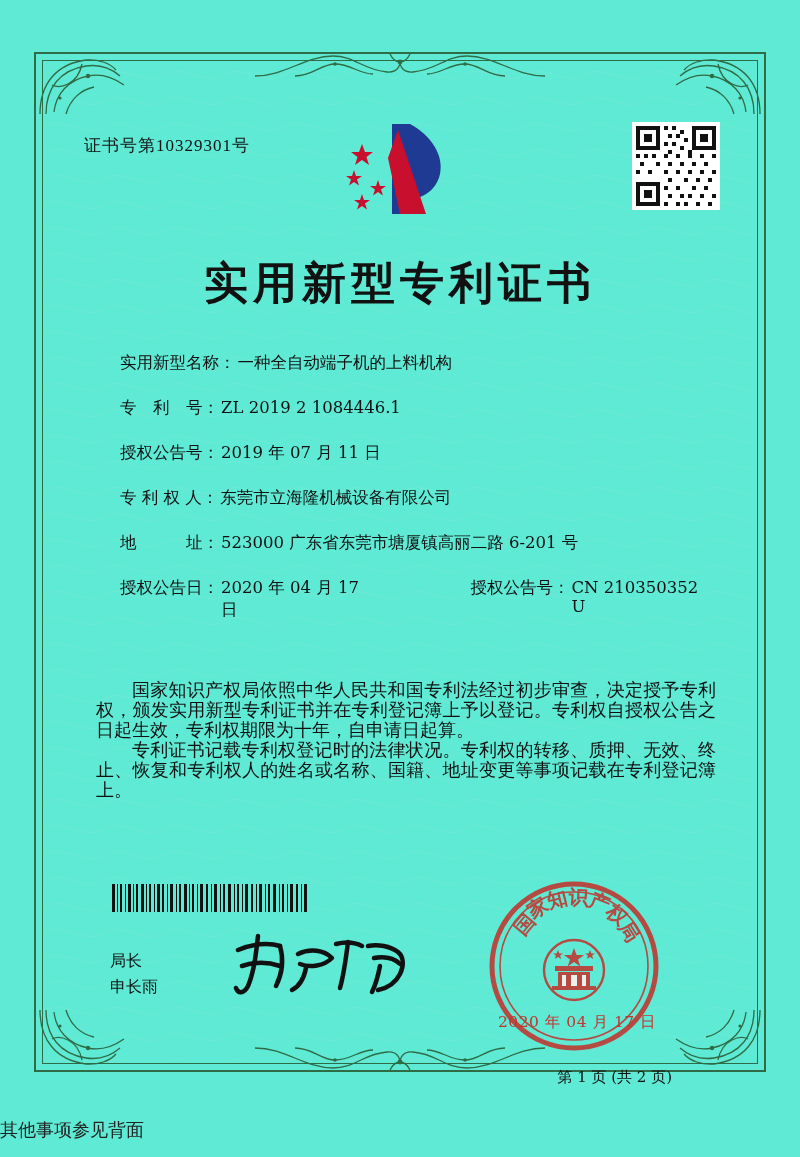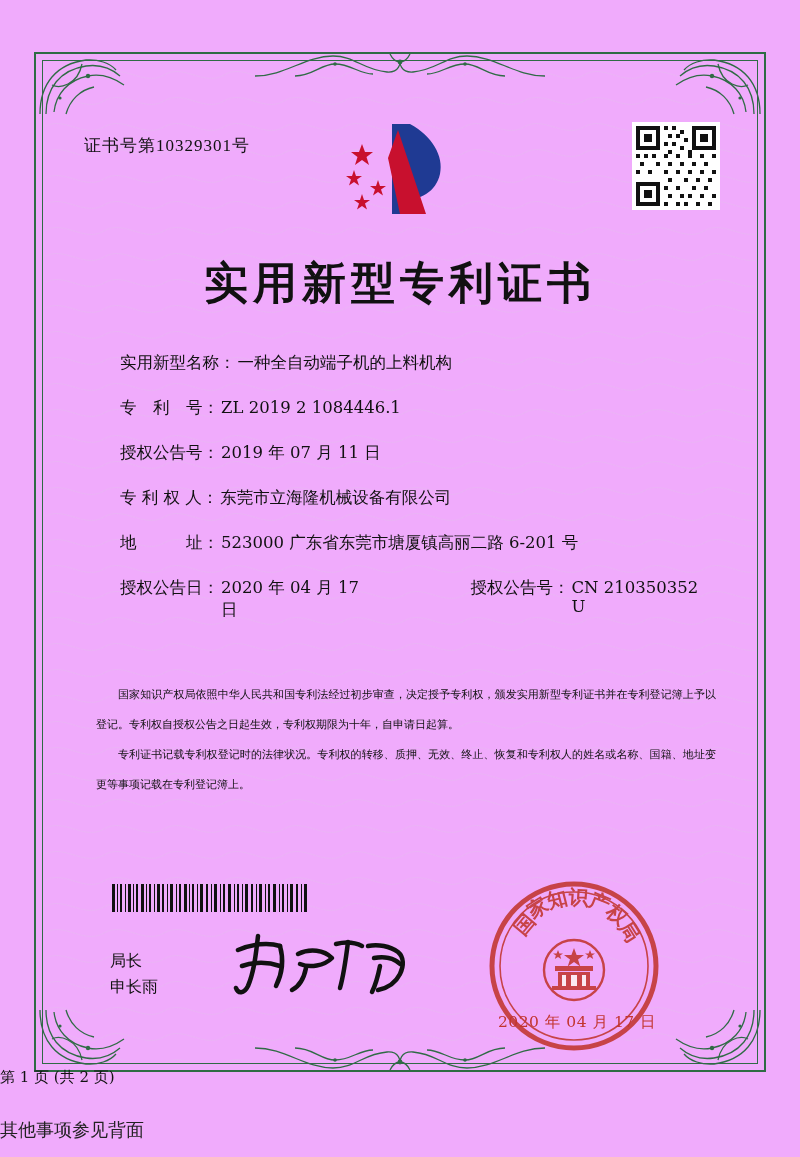--- a/index.html
+++ b/index.html
@@ -13,21 +13,21 @@
     font-family: "Liberation Serif", serif;
     color: #1a1a1a;
     position: relative;
     overflow: hidden;
   }
 
   .page {
     position: absolute;
     left: 0; top: 0;
     width: 800px; height: 1157px;
-    background: #f0abfc;
+    background: #5eead4;
   }
 
   
   .border-outer {
     position: absolute;
     left: 34px; top: 52px;
     width: 732px; height: 1020px;
     border: 2px solid #2f6b45;
     box-sizing: border-box;
   }
@@ -132,22 +132,22 @@
     margin-left: 2px;
   }
   .row.two { justify-content: space-between; }
   .row .spacer { display: inline-block; width: 68px; }
 
   
   .body-text {
     position: absolute;
     left: 96px; top: 680px;
     width: 620px;
-    font-size: 11px;
-    line-height: 30px;
+    font-size: 18px;
+    line-height: 20px;
     text-align: justify;
     font-family: "DejaVu Serif", serif;
     color: #111;
   }
   .body-text p { margin: 0; text-indent: 2em; }
 
   
   .barcode {
     position: absolute;
     left: 112px; top: 884px;
@@ -182,21 +182,21 @@
     color: #c2352f;
     font-family: "DejaVu Serif", serif;
     letter-spacing: 0.5px;
   }
 
   
   .page-num {
     position: absolute;
     left: 0; top: 1068px;
     width: 672px;
-    text-align: left;
+    text-align: right;
     font-size: 15px;
     font-family: "DejaVu Serif", serif;
     color: #111;
   }
   .foot-note {
     position: absolute;
     left: 0; top: 1118px;
     width: 800px;
     text-align: left;
     font-size: 18px;

